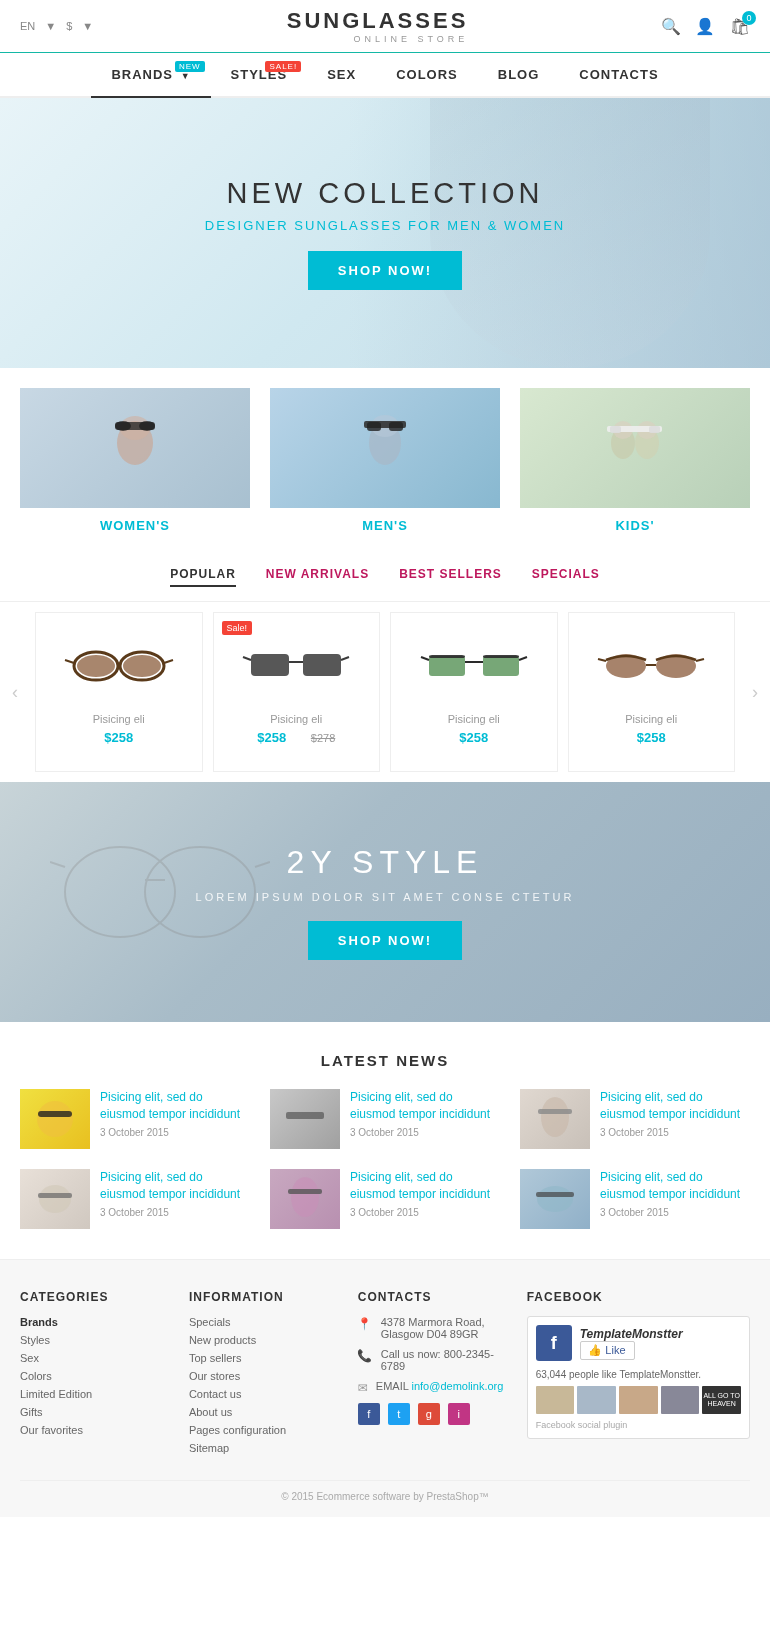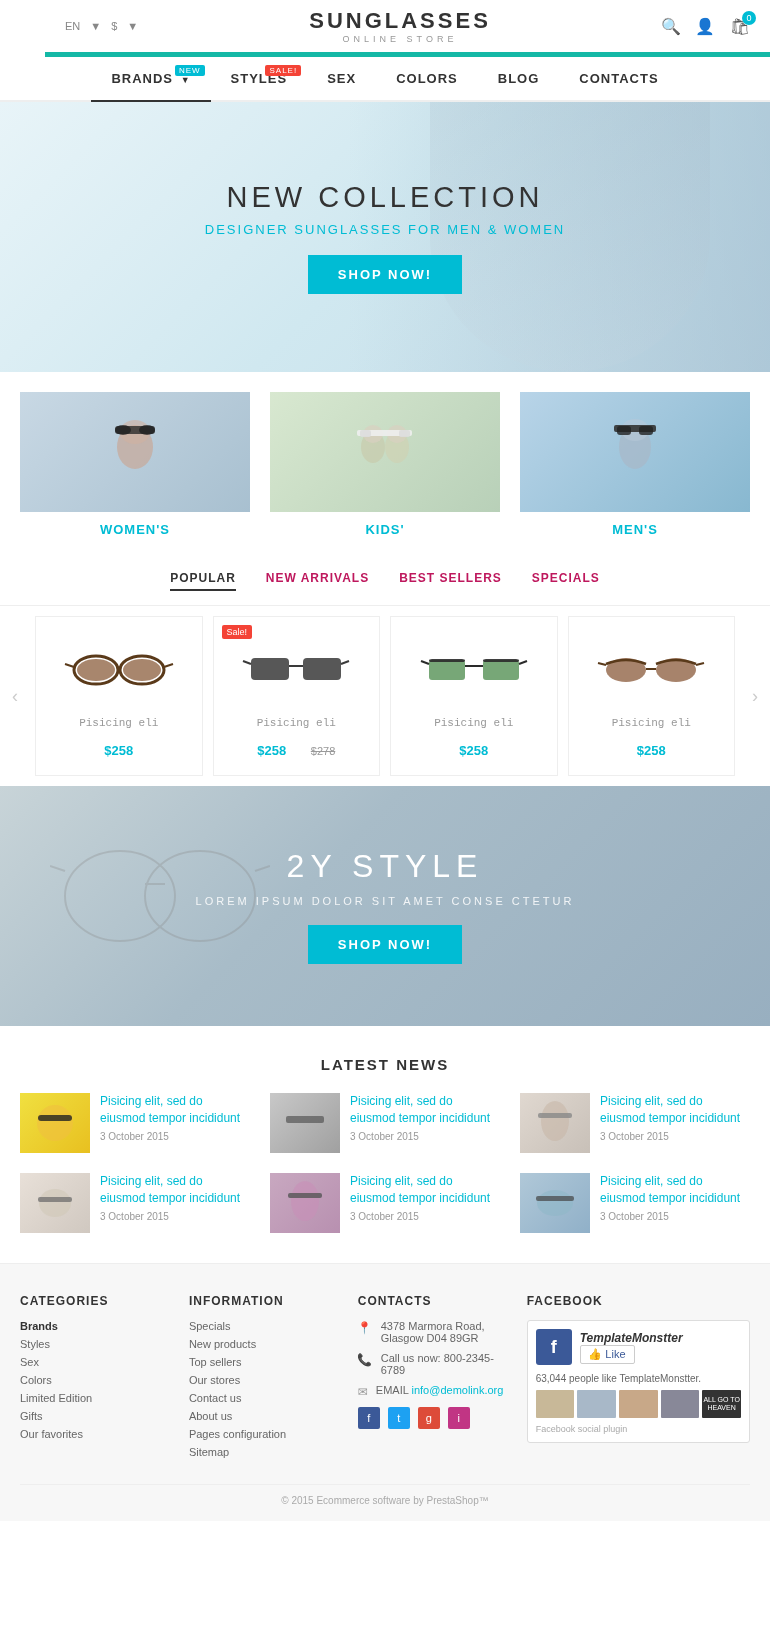--- a/index.html
+++ b/index.html
@@ -1,22 +1,22 @@
 <!DOCTYPE html>
 <html><head>
   <meta charset="utf-8">
   <style>
     * { margin: 0; padding: 0; box-sizing: border-box; }
     body { font-family: Arial, sans-serif; width: 770px; background: #fff; color: #333; font-size: 13px; }
 
     
-    .top-bar { display: flex; justify-content: space-between; align-items: center; padding: 8px 20px; background: #fff; border-bottom: 5px solid #14b8a6; margin-left: 45px; }
+    .top-bar { display: flex; justify-content: space-between; align-items: center; padding: 8px 20px; background: #fff; border-bottom: 1px solid #14b8a6; }
     .top-bar-left { display: flex; gap: 10px; color: #888; font-size: 11px; }
     .top-bar-center { font-size: 22px; font-weight: bold; letter-spacing: 3px; text-align: center; }
-    .top-bar-center span { display: block; font-size: 9px; letter-spacing: 4px; font-weight: normal; color: #999; }
+    .top-bar-center span { display: block; font-size: 9px; letter-spacing: 4px; font-weight: normal; color: #999; text-align: right; }
     .top-bar-right { display: flex; gap: 14px; align-items: center; }
     .top-bar-right .icon { font-size: 16px; color: #555; cursor: pointer; }
     .cart-icon { position: relative; }
     .cart-badge { position: absolute; top: -6px; right: -6px; background: #00bcd4; color: #fff; border-radius: 50%; width: 14px; height: 14px; font-size: 9px; display: flex; align-items: center; justify-content: center; }
 
     
     .nav { display: flex; justify-content: center; align-items: center; gap: 0; padding: 0 20px; border-bottom: 2px solid #eee; background: #fff; }
     .nav-item { padding: 14px 20px; font-size: 13px; font-weight: 600; letter-spacing: 1px; color: #333; cursor: pointer; position: relative; text-transform: uppercase; }
     .nav-item.active { color: #333; border-bottom: 2px solid #333; margin-bottom: -2px; }
     .nav-badge { position: absolute; top: 8px; right: 6px; background: #00bcd4; color: #fff; font-size: 8px; padding: 1px 4px; border-radius: 2px; font-weight: normal; }
@@ -44,21 +44,21 @@
     .product-tab { font-size: 12px; font-weight: 600; letter-spacing: 1px; cursor: pointer; color: #be185d; text-transform: uppercase; padding-bottom: 4px; }
     .product-tab.active { color: #333; border-bottom: 2px solid #333; }
 
     
     .products { display: flex; align-items: center; padding: 10px 0; }
     .arrow { width: 30px; text-align: center; font-size: 18px; color: #ccc; cursor: pointer; flex-shrink: 0; }
     .products-grid { display: flex; gap: 10px; flex: 1; padding: 0 5px; }
     .product-card { flex: 1; border: 1px solid #eee; padding: 15px 10px; text-align: center; position: relative; min-height: 160px; }
     .product-sale-badge { position: absolute; top: 8px; left: 8px; background: #f44336; color: #fff; font-size: 9px; padding: 2px 5px; border-radius: 2px; }
     .product-img { width: 100%; height: 75px; display: flex; align-items: center; justify-content: center; margin-bottom: 10px; }
-    .product-name { font-size: 11px; color: #999; margin-bottom: 14px; font-family: Liberation Mono, monospace; }
+    .product-name { font-size: 11px; color: #999; margin-bottom: 5px; }
     .product-price { color: #00bcd4; font-size: 13px; font-weight: 600; }
     .product-price-old { color: #999; font-size: 11px; text-decoration: line-through; margin-left: 5px; padding-left: 16px; }
 
     
     .promo-banner { width: 100%; height: 240px; background: linear-gradient(to right, rgba(200,210,215,0.8), rgba(180,200,210,0.6)); position: relative; display: flex; align-items: center; justify-content: center; overflow: hidden; }
     .promo-bg { position: absolute; inset: 0; background: linear-gradient(135deg, #c8d4d8 0%, #a8bcc8 40%, #98afc0 100%); }
     .promo-content { text-align: center; z-index: 2; }
     .promo-title { font-size: 32px; font-weight: 300; color: #fff; letter-spacing: 6px; text-transform: uppercase; }
     .promo-subtitle { color: rgba(255,255,255,0.85); font-size: 11px; letter-spacing: 3px; margin: 10px 0 18px; text-transform: uppercase; }
     .promo-btn { background: #00bcd4; color: #fff; border: none; padding: 12px 30px; font-size: 13px; letter-spacing: 2px; cursor: pointer; text-transform: uppercase; font-weight: 600; }
@@ -174,44 +174,44 @@
         <ellipse cx="50" cy="35" rx="18" ry="22" fill="#c8a898" opacity="0.7"></ellipse>
         <ellipse cx="50" cy="20" rx="15" ry="12" fill="#d0b0a0" opacity="0.6"></ellipse>
         <rect x="30" y="14" width="40" height="8" rx="3" fill="#2a2a2a" opacity="0.8"></rect>
         <ellipse cx="38" cy="18" rx="8" ry="5" fill="#1a1a1a" opacity="0.7"></ellipse>
         <ellipse cx="62" cy="18" rx="8" ry="5" fill="#1a1a1a" opacity="0.7"></ellipse>
       </svg>
     </div>
     <div class="category-label">WOMEN'S</div>
   </div>
   <div class="category-item">
+    <div class="category-img category-img-mens">
+      <svg width="100" height="80" viewBox="0 0 100 80">
+        <ellipse cx="50" cy="35" rx="16" ry="22" fill="#a8b8c8" opacity="0.7"></ellipse>
+        <ellipse cx="50" cy="18" rx="14" ry="11" fill="#b8c8d8" opacity="0.6"></ellipse>
+        <rect x="29" y="13" width="42" height="7" rx="2" fill="#333" opacity="0.9"></rect>
+        <rect x="32" y="14" rx="3" ry="3" width="14" height="9" fill="#222" opacity="0.8"></rect>
+        <rect x="54" y="14" rx="3" ry="3" width="14" height="9" fill="#222" opacity="0.8"></rect>
+      </svg>
+    </div>
+    <div class="category-label">MEN'S</div>
+  </div>
+  <div class="category-item">
     <div class="category-img category-img-kids">
       <svg width="100" height="80" viewBox="0 0 100 80">
         <ellipse cx="38" cy="35" rx="12" ry="16" fill="#c8c8a8" opacity="0.6"></ellipse>
         <ellipse cx="62" cy="35" rx="12" ry="16" fill="#d0d0b0" opacity="0.6"></ellipse>
         <ellipse cx="38" cy="22" rx="10" ry="9" fill="#d8d0c0" opacity="0.7"></ellipse>
         <ellipse cx="62" cy="22" rx="10" ry="9" fill="#d8d0c0" opacity="0.7"></ellipse>
         <rect x="22" y="18" width="55" height="6" rx="2" fill="#eee" opacity="0.9"></rect>
         <rect x="25" y="18" rx="2" ry="2" width="11" height="7" fill="#ddd" opacity="0.9"></rect>
         <rect x="64" y="18" rx="2" ry="2" width="11" height="7" fill="#ddd" opacity="0.9"></rect>
       </svg>
     </div>
     <div class="category-label">KIDS'</div>
-  </div>
-  <div class="category-item">
-    <div class="category-img category-img-mens">
-      <svg width="100" height="80" viewBox="0 0 100 80">
-        <ellipse cx="50" cy="35" rx="16" ry="22" fill="#a8b8c8" opacity="0.7"></ellipse>
-        <ellipse cx="50" cy="18" rx="14" ry="11" fill="#b8c8d8" opacity="0.6"></ellipse>
-        <rect x="29" y="13" width="42" height="7" rx="2" fill="#333" opacity="0.9"></rect>
-        <rect x="32" y="14" rx="3" ry="3" width="14" height="9" fill="#222" opacity="0.8"></rect>
-        <rect x="54" y="14" rx="3" ry="3" width="14" height="9" fill="#222" opacity="0.8"></rect>
-      </svg>
-    </div>
-    <div class="category-label">MEN'S</div>
   </div>
 </div>
 
 <div class="product-tabs">
   <div class="product-tab active">POPULAR</div>
   <div class="product-tab">NEW ARRIVALS</div>
   <div class="product-tab">BEST SELLERS</div>
   <div class="product-tab">SPECIALS</div>
 </div>
 

